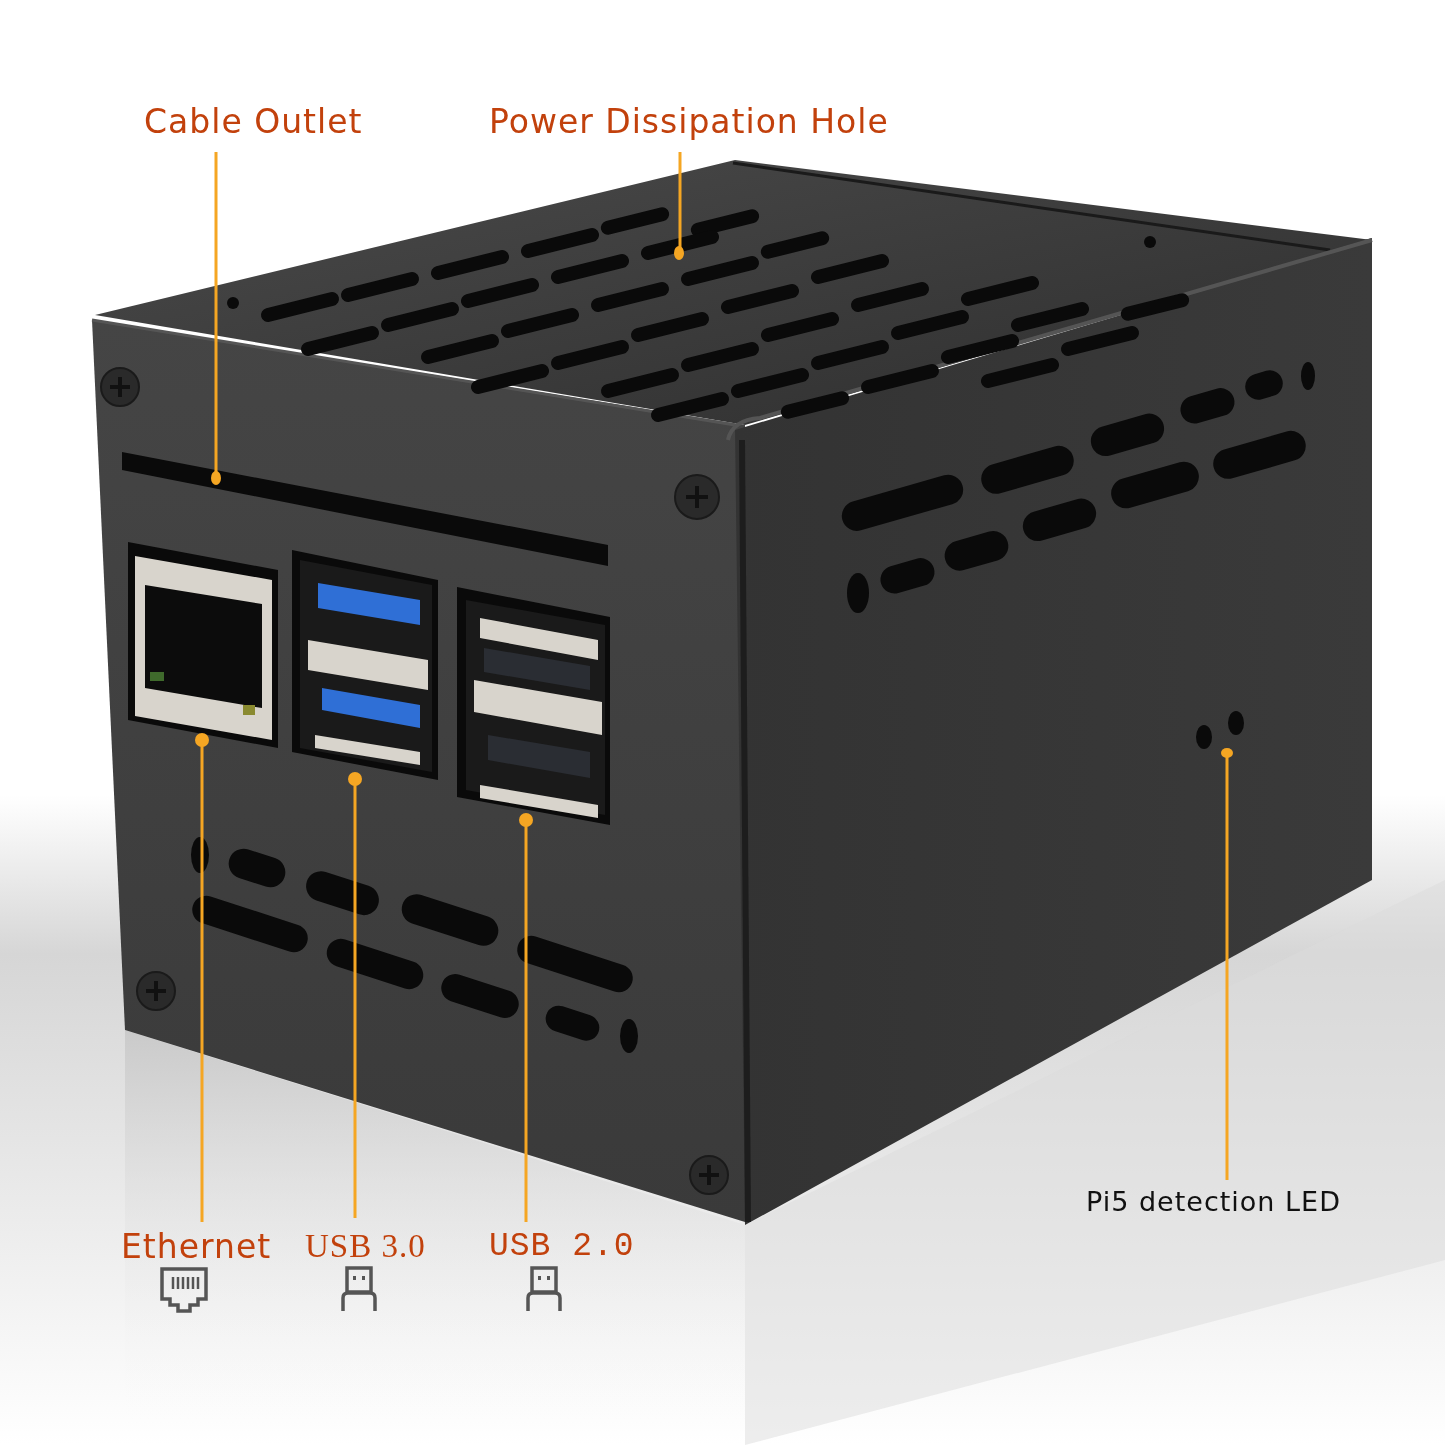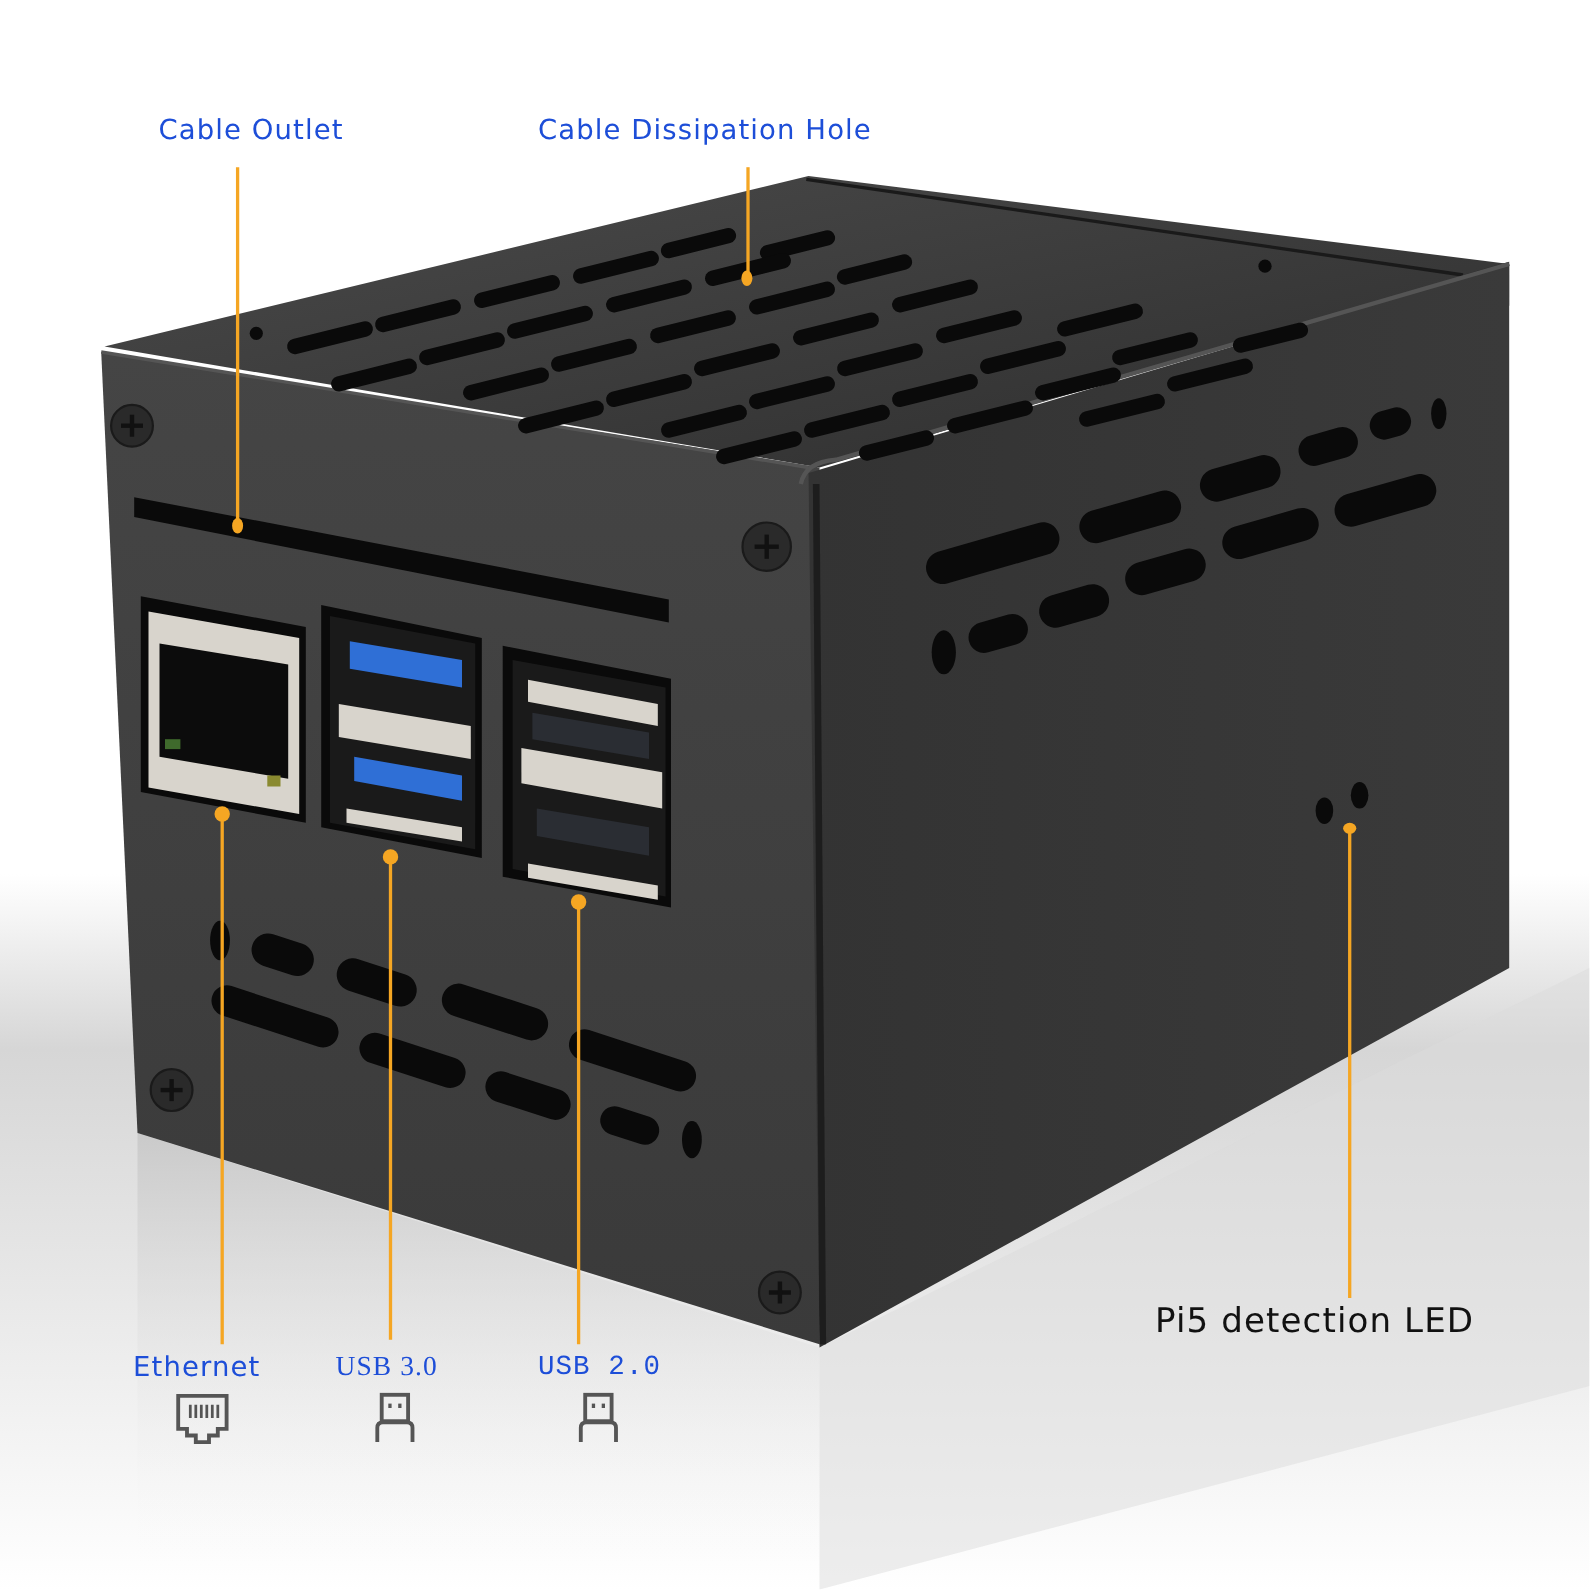--- a/index.html
+++ b/index.html
@@ -6,25 +6,25 @@
   body {
     width: 1445px; height: 1445px; position: relative; overflow: hidden;
     background: #ffffff;
     font-family: "DejaVu Sans", "Liberation Sans", sans-serif;
   }
   .floor {
     position: absolute; left: 0; top: 0; width: 1445px; height: 1445px;
   }
   .scene { position: absolute; left: 0; top: 0; width: 1445px; height: 1445px; }
   .label {
-    position: absolute; color: #1d4ed8; font-size: 25px; letter-spacing: 1px;
+    position: absolute; color: #c2410c; font-size: 33px; letter-spacing: 1px;
     white-space: nowrap; line-height: 1;
   }
   .icon-box { position: absolute; width: 52px; height: 52px; }
-  .led-text { position: absolute; color: #111; font-size: 31px; letter-spacing: 1px; line-height: 39px; white-space: nowrap; }
+  .led-text { position: absolute; color: #111; font-size: 27px; letter-spacing: 1px; line-height: 39px; white-space: nowrap; margin-left: 36px; }
 </style>
 </head>
 <body>
 
 <svg class="floor" width="1445" height="1445" viewBox="0 0 1445 1445">
   <defs>
     <linearGradient id="floorGrad" x1="0" y1="0" x2="0" y2="1">
       <stop offset="0" stop-color="#ffffff"></stop>
       <stop offset="0.55" stop-color="#ffffff"></stop>
       <stop offset="0.66" stop-color="#d6d6d6"></stop>
@@ -202,21 +202,21 @@
     <line x1="355" y1="779" x2="355" y2="1218"></line>
     <circle cx="355" cy="779" r="7" stroke="none"></circle>
     <line x1="526" y1="820" x2="526" y2="1222"></line>
     <circle cx="526" cy="820" r="7" stroke="none"></circle>
     <line x1="1227" y1="753" x2="1227" y2="1180"></line>
     <ellipse cx="1227" cy="753" rx="6" ry="5" stroke="none"></ellipse>
   </g>
 </svg>
 
 <div class="label" style="left:144px; top:105px;">Cable Outlet</div>
-<div class="label" style="left:489px; top:105px;">Cable Dissipation Hole</div>
+<div class="label" style="left:489px; top:105px;">Power Dissipation Hole</div>
 
 <div class="label" style="left:121px; top:1230px;">Ethernet</div>
 <div class="label" style="left:305px; top:1230px;font-family:Liberation Serif, serif;">USB 3.0</div>
 <div class="label" style="left:489px; top:1230px;font-family:Liberation Mono, monospace;">USB 2.0</div>
 
 <svg class="icon-box" style="left:158px; top:1265px;" viewBox="0 0 52 52">
   <path d="M4 4 H48 V34 H40 V40 H32 V46 H20 V40 H12 V34 H4 Z" fill="none" stroke="#555" stroke-width="3.5"></path>
   <g stroke="#555" stroke-width="2.5">
     <line x1="15" y1="12" x2="15" y2="24"></line>
       <line x1="20" y1="12" x2="20" y2="24"></line>

